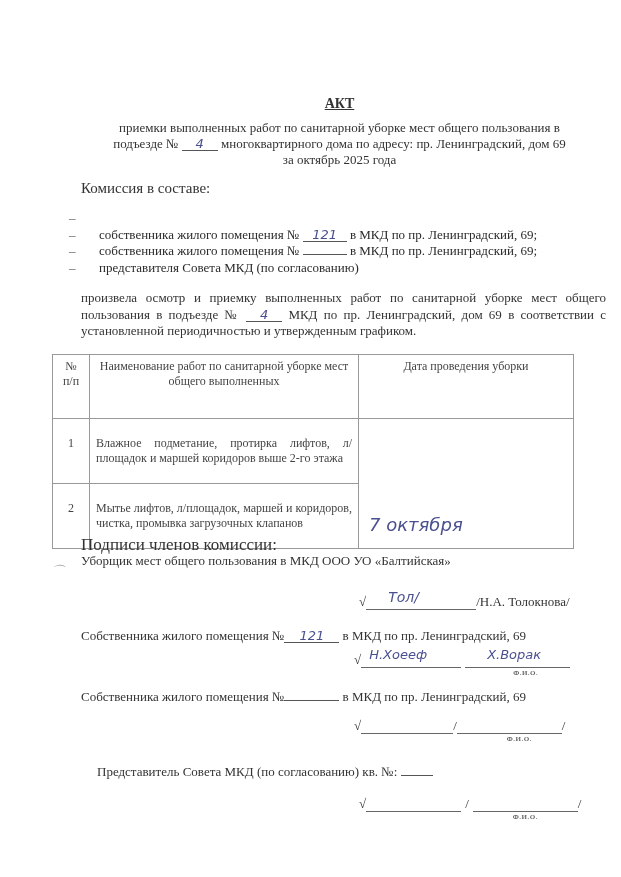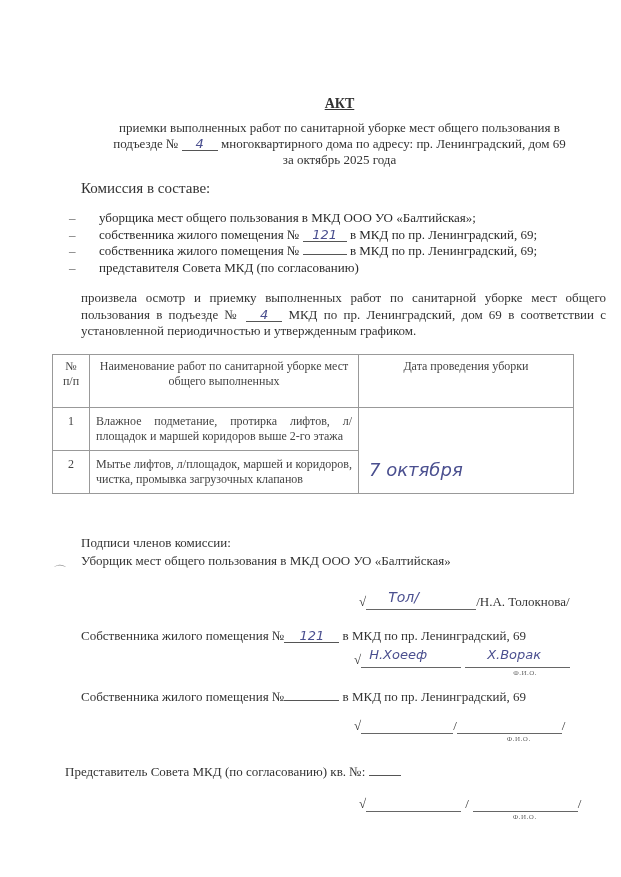--- a/index.html
+++ b/index.html
@@ -26,54 +26,53 @@
     .commission-title { left: 52px; top: 180px; font-size: 15px; color: #333; }
     .members { left: 40px; top: 210px; font-size: 13px; line-height: 16.5px; }
     .members .row { display: flex; }
     .members .dash { width: 30px; color: #555; }
     .para { left: 52px; width: 525px; top: 290px; font-size: 13px; line-height: 16.5px; text-align: justify; color: #333; }
     table.works {
       position: absolute; left: 52px; top: 354px; width: 522px;
       border-collapse: collapse; font-size: 12px; color: #444;
     }
     table.works td, table.works th {
-      border: 1px solid #999; vertical-align: top; padding: 6px 6px; font-weight: normal;
+      border: 1px solid #999; vertical-align: top; padding: 17px 6px; font-weight: normal;
       line-height: 15px;
     }
     table.works th { text-align: center; height: 42px; padding-top: 4px; }
     .c1 { width: 24px; text-align: center; }
     .c2 { width: 256px; text-align: justify; }
     .date-cell { position: relative; }
     .date-hw { position: absolute; left: 10px; bottom: 16px; font-size: 18px; }
-    .sig-title { left: 52px; top: 535px; font-size: 13px; color: #333; }
+    .sig-title { left: 52px; top: 535px; font-size: 17px; color: #333; }
     .sig-line { font-size: 13px; color: #333; }
     .sig-block { font-size: 13px; color: #333; }
     .underline-seg { display: inline-block; border-bottom: 1px solid #666; height: 14px; vertical-align: bottom; position: relative; }
-    .fio { position: absolute; font-size: 7px; color: #666; letter-spacing: 0.5px; }
+    .fio { position: absolute; font-size: 7px; color: #666; letter-spacing: 0.5px; font-weight: bold; }
     .mark { color: #999; }
   </style>
 </head>
 <body>
 
 <div class="abs title">АКТ</div>
 <div class="abs subtitle">
   <div>приемки выполненных работ по санитарной уборке мест общего пользования в</div>
   <div>
     <span>подъезде №</span>
     <span class="blank" style="width:36px;"><span class="hw">4</span></span>
     <span>многоквартирного дома по адресу: пр. Ленинградский, дом 69</span>
   </div>
   <div>за октябрь 2025 года</div>
 </div>
 
 <div class="abs commission-title">Комиссия в составе:</div>
 <div class="abs members">
   <div class="row">
     <span class="dash">–</span>
-    <span>уборщика мест общего пользования в МКД ООО УО «Балтийская»;</span>
   </div>
   <div class="row">
     <span class="dash">–</span>
     <span>
       <span>собственника жилого помещения №</span>
       <span class="blank" style="width:44px;"><span class="hw">121</span></span>
       <span>в МКД по пр. Ленинградский, 69;</span>
     </span>
   </div>
   <div class="row">
@@ -134,19 +133,19 @@
 </div>
 
 <div class="abs sig-line" style="left:52px; top:689px;">
   <span>Собственника жилого помещения №</span><span class="blank" style="width:55px;"></span>
   <span>в МКД по пр. Ленинградский, 69</span>
 </div>
 <div class="abs sig-block" style="left:325px; top:718px;">
   <span>√</span><span class="underline-seg" style="width:92px;"></span><span>/</span><span class="underline-seg" style="width:105px;"><span class="fio" style="left:50px; top:16px;">Ф.И.О.</span></span><span>/</span>
 </div>
 
-<div class="abs sig-line" style="left:36px; top:764px;">
+<div class="abs sig-line" style="left:68px; top:764px;">
   <span>Представитель   Совета МКД (по согласованию) кв. №:</span>
   <span class="blank" style="width:32px;"></span>
 </div>
 <div class="abs sig-block" style="left:330px; top:796px;">
   <span>√</span><span class="underline-seg" style="width:95px;"></span><span style="margin:0 4px;">/</span><span class="underline-seg" style="width:105px;"><span class="fio" style="left:40px; top:16px;">Ф.И.О.</span></span><span>/</span>
 </div>
 
 </body></html>

